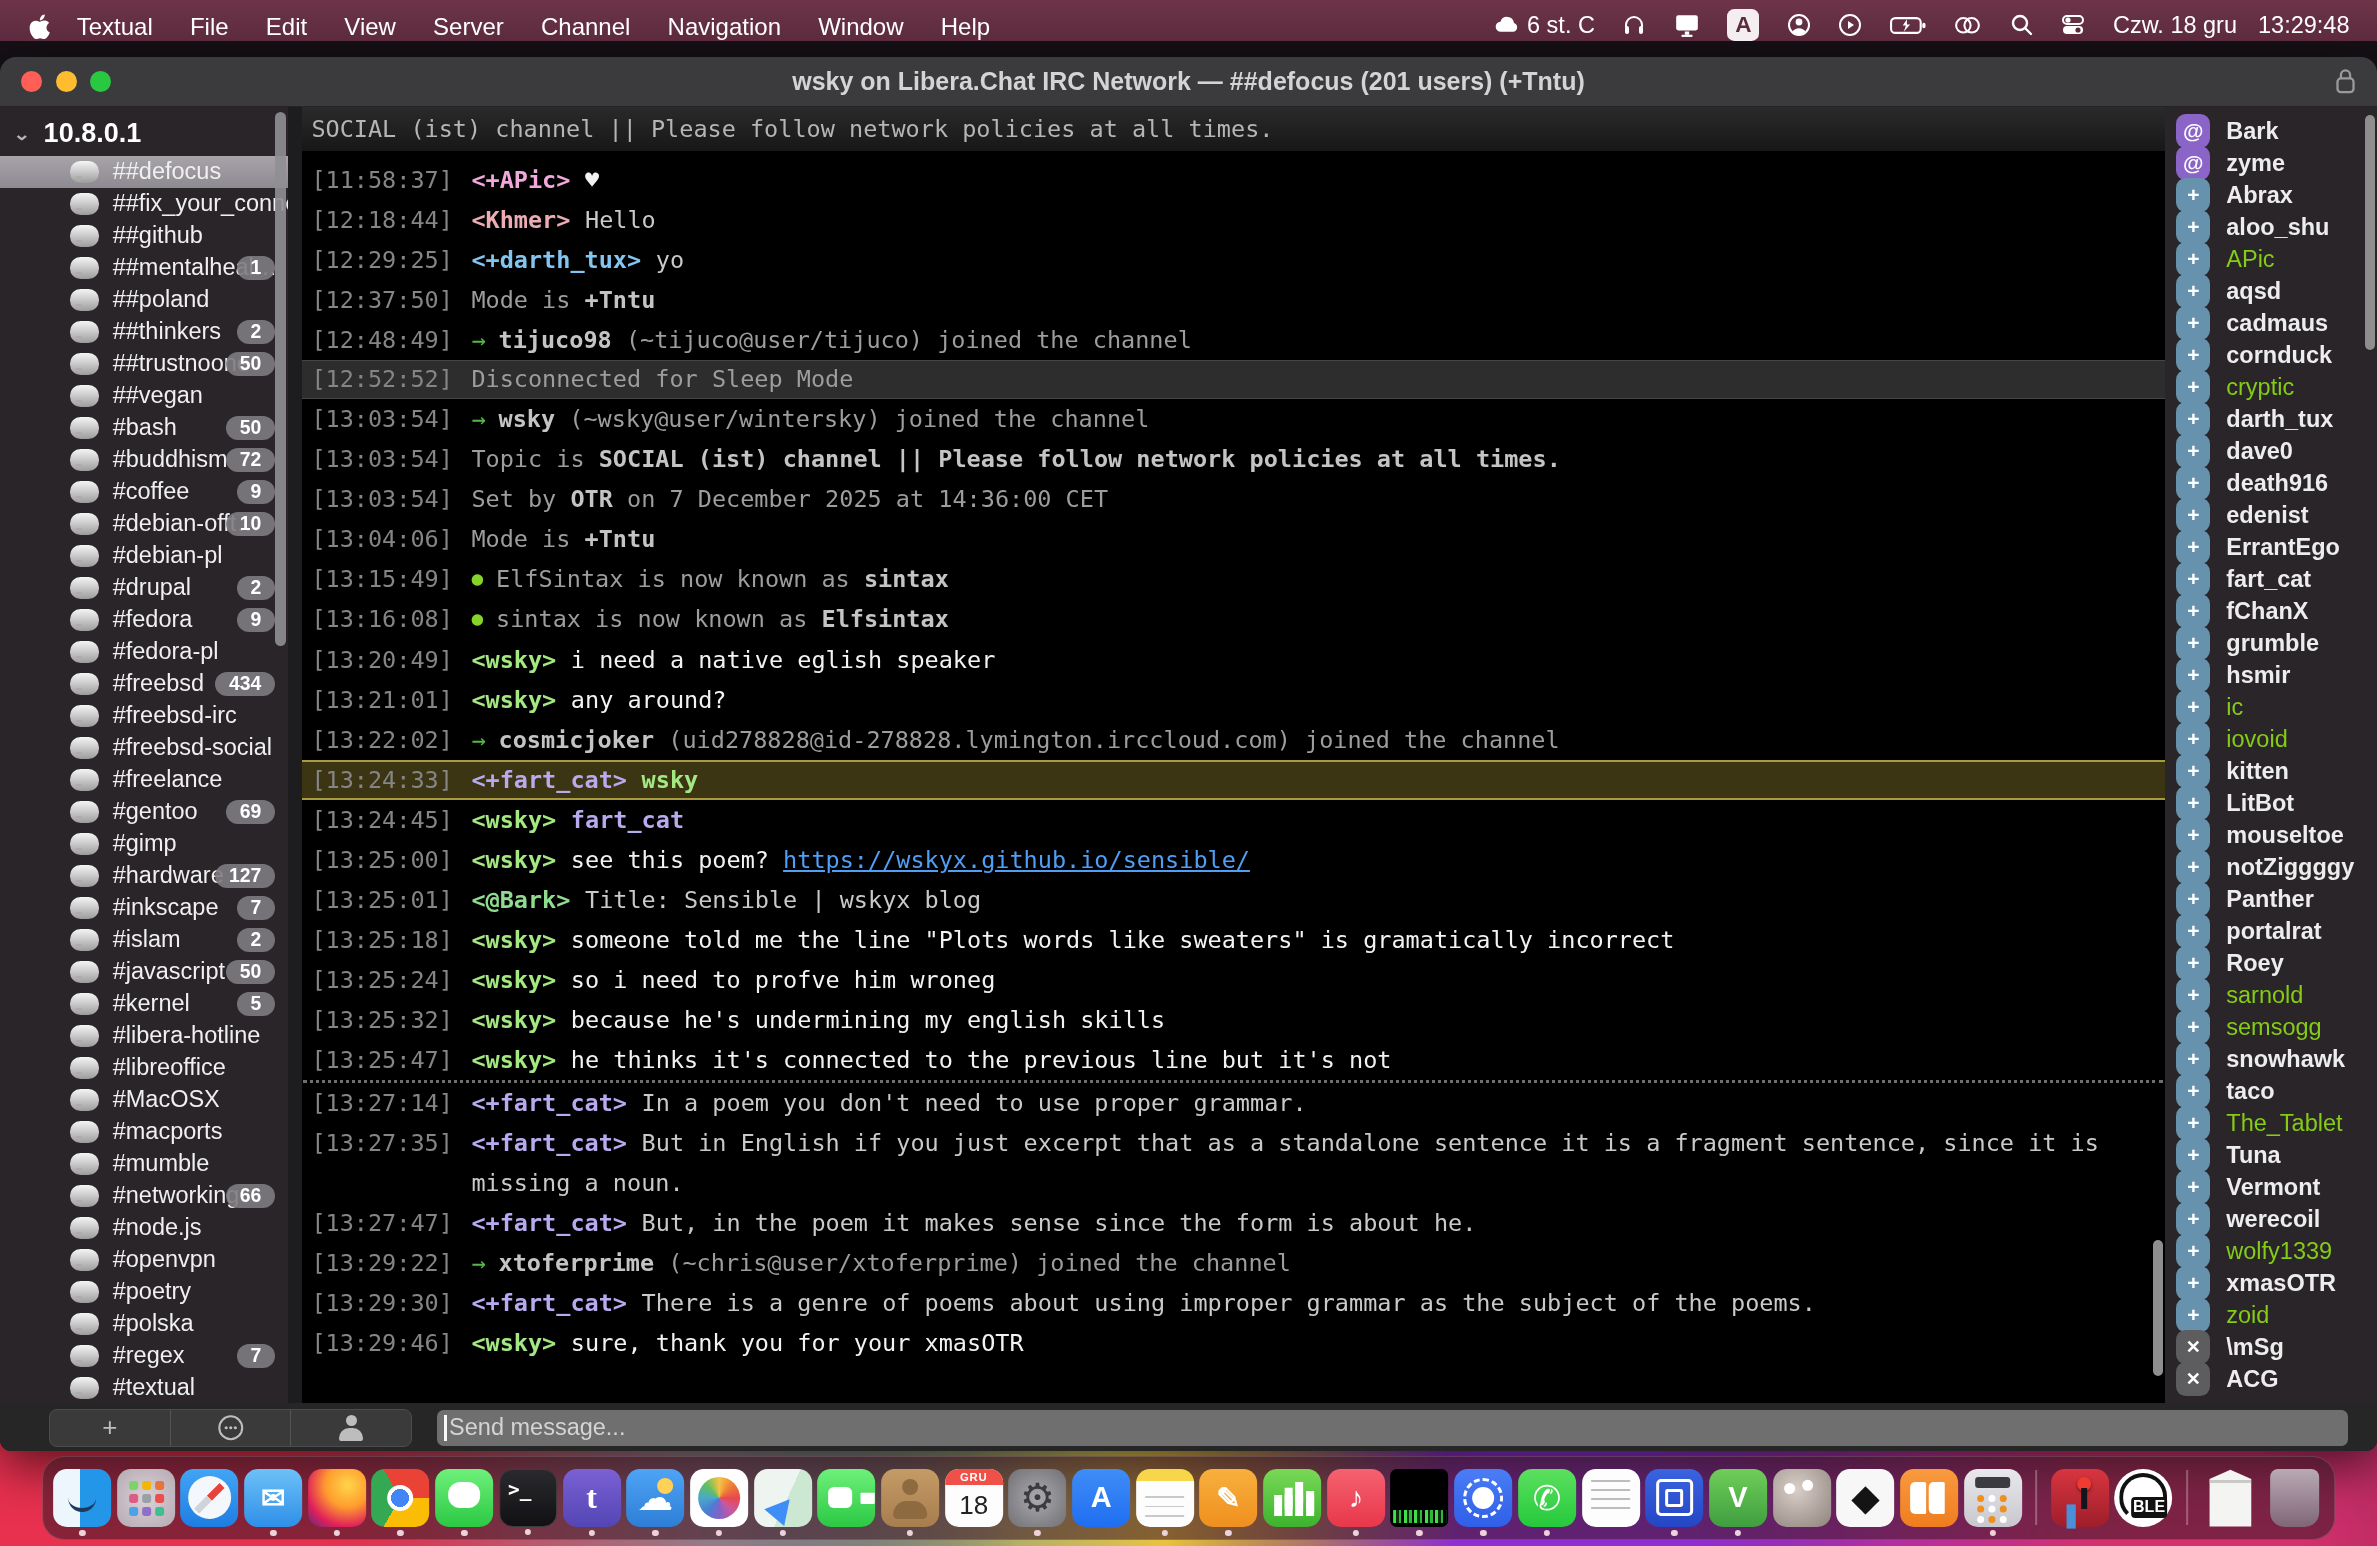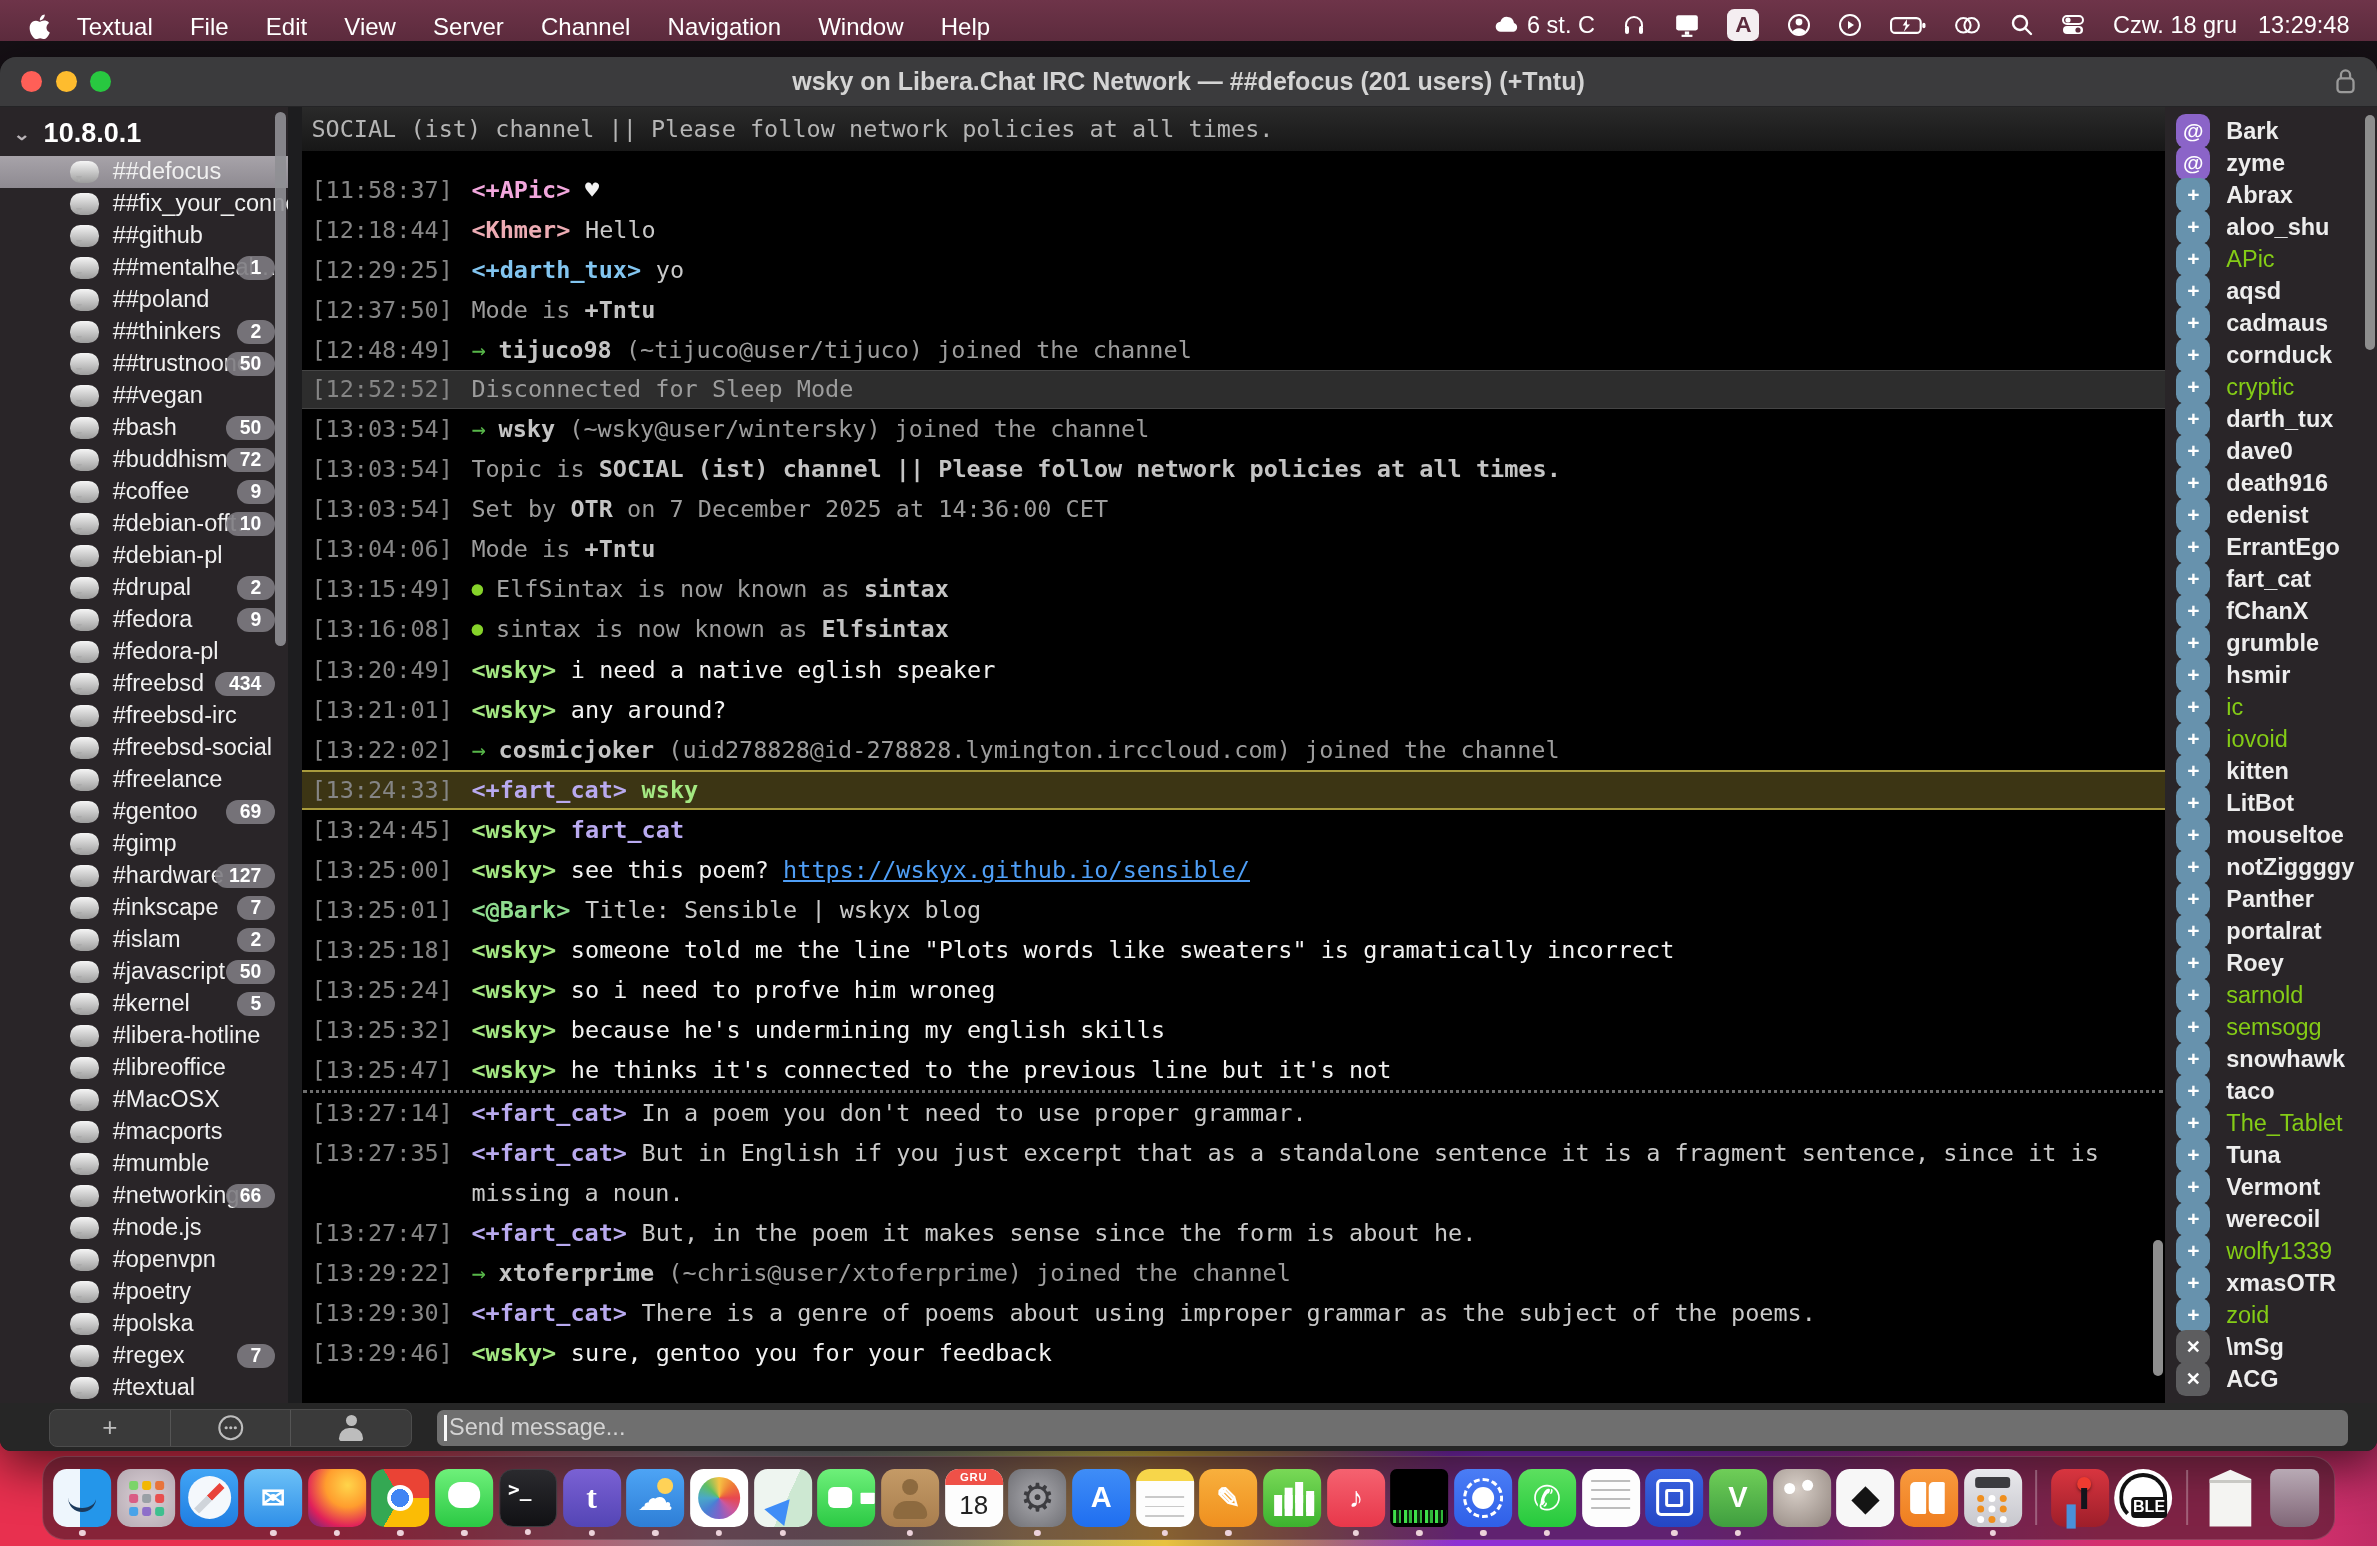--- a/index.html
+++ b/index.html
@@ -57,21 +57,21 @@
   .badge{position:absolute;right:13px;background:rgba(125,123,129,.9);color:#fff;font-size:19.4px;
     font-weight:700;border-radius:808px;padding:2.4px 13.7px;line-height:1}
   .sb-scroll{position:absolute;right:2.4px;top:4.9px;width:10.5px;height:534px;background:#8f8f94;
     border-radius:5.7px;opacity:.9}
 
   
   .chatwrap{flex:1;min-width:0;background:#000;margin-left:13.7px;display:flex;flex-direction:column;position:relative}
   .topicbar{height:44px;flex:0 0 auto;background:linear-gradient(#2a2a2a,#171717);
     border-bottom:1.6px solid #000;color:#b5b5b5;font-family:"DejaVu Sans Mono",monospace;
     font-size:23.5px;display:flex;align-items:center;padding-left:9.7px;white-space:nowrap;overflow:hidden}
-  .msgs{flex:1;overflow:hidden;font-family:"DejaVu Sans Mono",monospace;font-size:23.5px;padding-top:18px}
+  .msgs{flex:1;overflow:hidden;font-family:"DejaVu Sans Mono",monospace;font-size:23.5px;padding-top:8px}
   .mrow{display:flex;line-height:40px;padding:0 18px 0 9.7px}
   .ts{color:#858585;flex:0 0 160px;white-space:nowrap}
   .mbody{flex:1;min-width:0;overflow-wrap:break-word}
   .nick{font-weight:700;margin-right:14.6px}
   .nk-pink{color:#f2a7dd}.nk-rose{color:#edacb4}.nk-blue{color:#82c5f0}
   .nk-green{color:#a4e882}.nk-lav{color:#b9aaf0}.nk-green2{color:#8fdc8f}
   .arrow{color:#57b649;margin-right:13px}
   .rdot{color:#86d32a;margin-right:13px;font-size:19.4px;vertical-align:2.4px}
   .sg-white{color:#f2f2f2}.sg-light{color:#c9c9c9}.sg-gray{color:#9d9d9d}
   .sg-graybold{color:#c4c4c4;font-weight:700}
@@ -611,21 +611,21 @@
           <div class="mrow">
             <span class="ts">[13:29:22]</span>
             <span class="mbody"><span class="arrow">→</span><span class="sg-graybold">xtoferprime </span><span class="sg-gray">(~chris@user/xtoferprime) joined the channel</span></span>
           </div>
           <div class="mrow">
             <span class="ts">[13:29:30]</span>
             <span class="mbody"><span class="nick nk-lav">&lt;+fart_cat&gt;</span><span class="sg-light">There is a genre of poems about using improper grammar as the subject of the poems.</span></span>
           </div>
           <div class="mrow">
             <span class="ts">[13:29:46]</span>
-            <span class="mbody"><span class="nick nk-green">&lt;wsky&gt;</span><span class="sg-white">sure, gentoo you for your feedback</span></span>
+            <span class="mbody"><span class="nick nk-green">&lt;wsky&gt;</span><span class="sg-white">sure, thank you for your xmasOTR</span></span>
           </div>
         </div>
       <div class="chat-scroll"></div>
     </div>
 
     <div class="userlist">
       <div id="users">
           <div class="u-row">
             <span class="u-badge b-op">@</span>
             <span>Bark</span>

